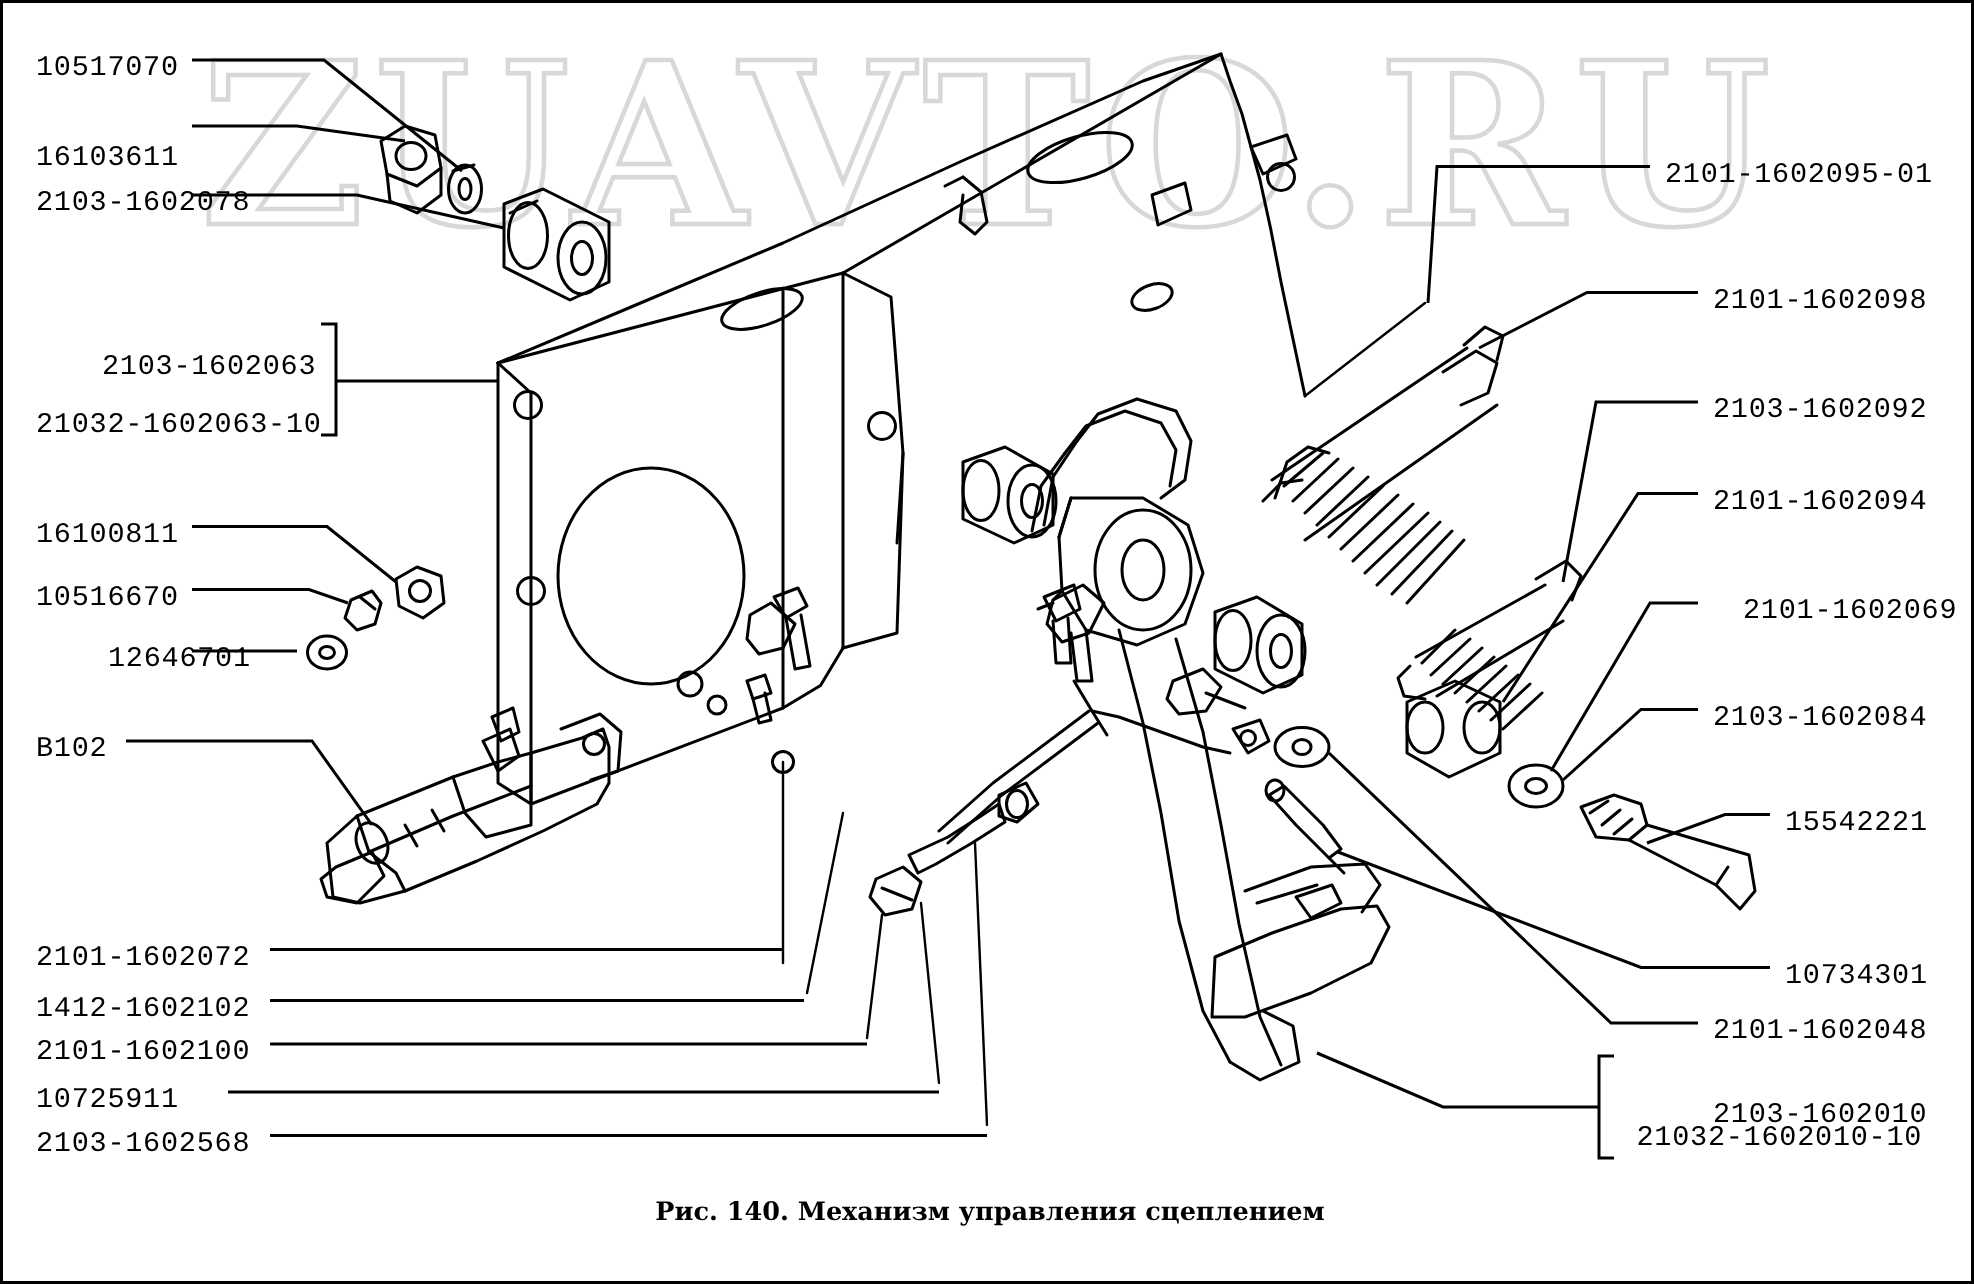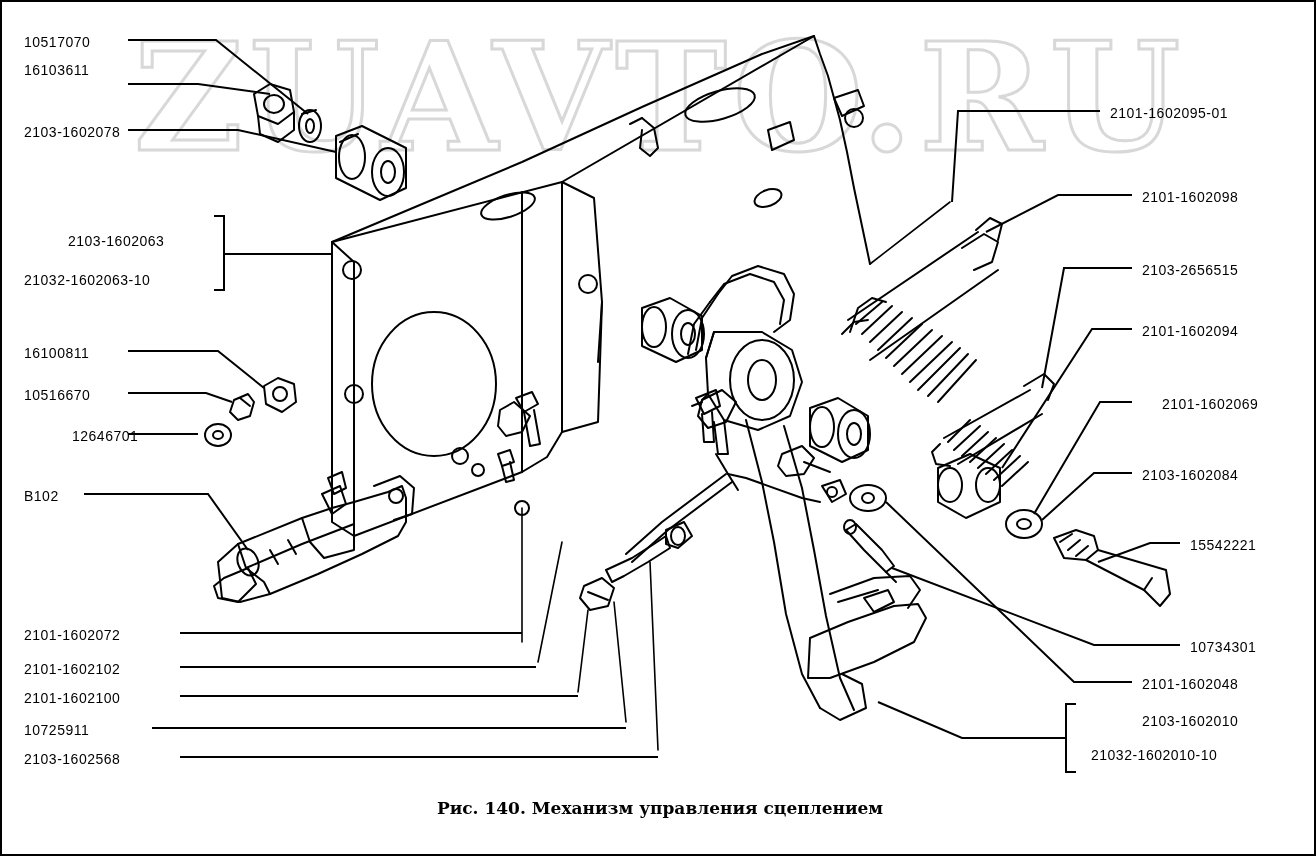--- a/index.html
+++ b/index.html
@@ -39,22 +39,22 @@
     letter-spacing: 6px;
     color: transparent;
     -webkit-text-stroke: 3px #d8d8d8;
     text-shadow: none;
     user-select: none;
     pointer-events: none;
     white-space: nowrap;
   }
   .label {
     position: absolute;
-    font-family: Liberation Sans, sans-serif;
-    font-size: 14px;
+    font-family: Liberation Mono, monospace;
+    font-size: 19px;
     letter-spacing: 0.5px;
     white-space: nowrap;
     color: #000;
   }
   .caption {
     position: absolute;
     left: 0;
     top: 796px;
     width: 1316px;
     text-align: center;
@@ -285,44 +285,44 @@
       <path d="M1178 643 L1092 643 L890 566"></path>
       <path d="M1130 680 L1072 680 L884 500"></path>
 
       <path d="M1074 702 L1064 702 L1064 770 L1074 770"></path>
       <path d="M1064 736 L960 736 L876 700"></path>
     </g>
   </svg>
 
   <div id="labels-left">
     <div class="label" style="left:22px; top:32px;">10517070</div>
-    <div class="label" style="left:22px; top:60px;">16103611</div>
+    <div class="label" style="left:22px; top:92px;">16103611</div>
     <div class="label" style="left:22px; top:122px;">2103-1602078</div>
     <div class="label" style="left:22px; top:231px;margin-left:44px;">2103-1602063</div>
     <div class="label" style="left:22px; top:270px;">21032-1602063-10</div>
     <div class="label" style="left:22px; top:343px;">16100811</div>
     <div class="label" style="left:22px; top:385px;">10516670</div>
     <div class="label" style="left:22px; top:426px;margin-left:48px;">12646701</div>
     <div class="label" style="left:22px; top:486px;">В102</div>
     <div class="label" style="left:22px; top:625px;">2101-1602072</div>
-    <div class="label" style="left:22px; top:659px;">2101-1602102</div>
+    <div class="label" style="left:22px; top:659px;">1412-1602102</div>
     <div class="label" style="left:22px; top:688px;">2101-1602100</div>
     <div class="label" style="left:22px; top:720px;">10725911</div>
     <div class="label" style="left:22px; top:749px;">2103-1602568</div>
   </div>
 
   <div id="labels-right">
     <div class="label" style="left:1108px; top:103px;">2101-1602095-01</div>
     <div class="label" style="left:1140px; top:187px;">2101-1602098</div>
-    <div class="label" style="left:1140px; top:260px;">2103-2656515</div>
+    <div class="label" style="left:1140px; top:260px;">2103-1602092</div>
     <div class="label" style="left:1140px; top:321px;">2101-1602094</div>
     <div class="label" style="left:1140px; top:394px;margin-left:20px;">2101-1602069</div>
     <div class="label" style="left:1140px; top:465px;">2103-1602084</div>
     <div class="label" style="left:1188px; top:535px;">15542221</div>
     <div class="label" style="left:1188px; top:637px;">10734301</div>
     <div class="label" style="left:1140px; top:674px;">2101-1602048</div>
-    <div class="label" style="left:1140px; top:711px;">2103-1602010</div>
+    <div class="label" style="left:1140px; top:730px;">2103-1602010</div>
     <div class="label" style="left:1089px; top:745px;">21032-1602010-10</div>
   </div>
 
   <div class="caption">Рис. 140. Механизм управления сцеплением</div>
 
 </div>
 
 </body></html>

